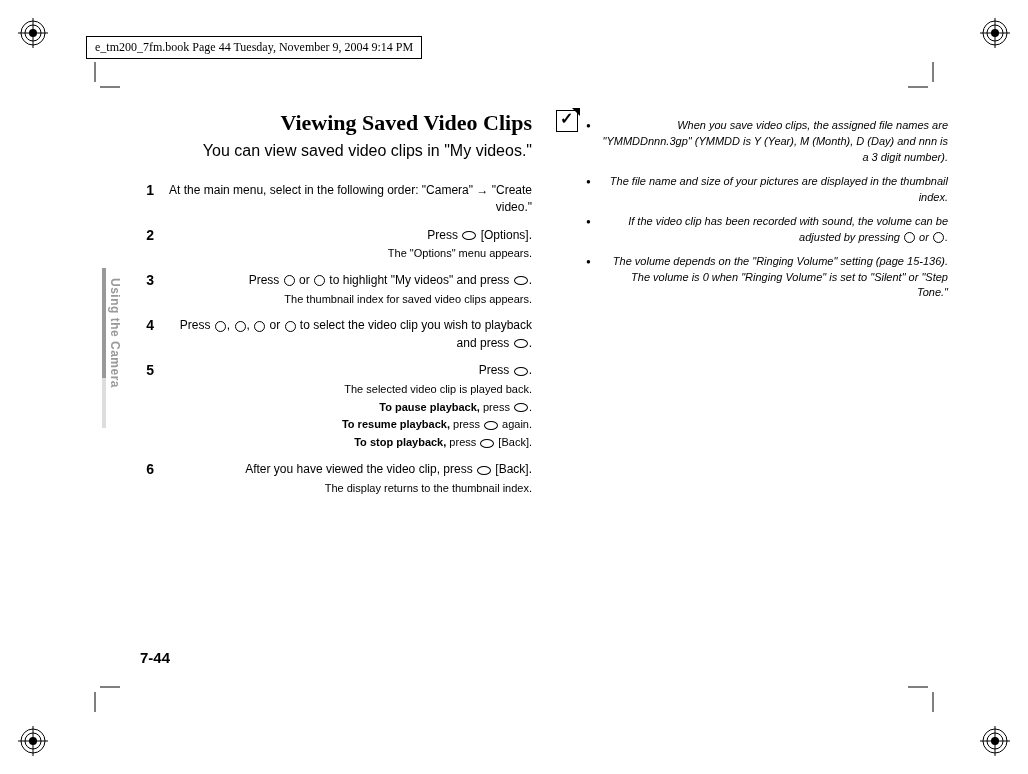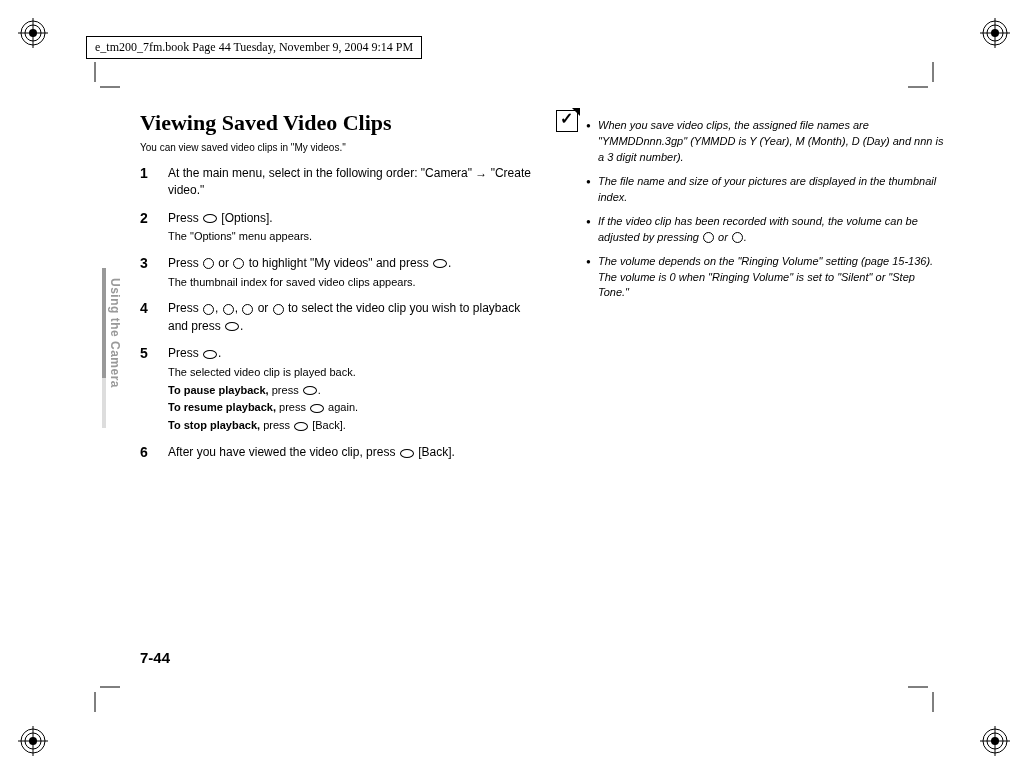--- a/index.html
+++ b/index.html
@@ -75,36 +75,37 @@
 
     
     .page {
       position: absolute;
       top: 110px;
       left: 140px;
       right: 80px;
       bottom: 100px;
       display: flex;
       gap: 24px;
+      text-align: right;
     }
 
     .col-left, .col-right {
       flex: 1;
     }
 
     h2 {
       font-family: "Times New Roman", serif;
       font-size: 22px;
       font-weight: bold;
       margin-bottom: 6px;
     }
 
     .intro {
-      font-size: 10px;
-      margin-bottom: 12px;
+      font-size: 16px;
+      margin-bottom: 22px;
     }
 
     .step {
       display: flex;
       margin-bottom: 10px;
       gap: 14px;
     }
     .step-num {
       font-weight: bold;
       font-size: 14px;
@@ -311,20 +312,21 @@
         <div class="sub"><span class="bold-line">To pause playback,</span><span> press </span><span class="key-icon oval"></span><span>.</span></div>
         <div class="sub"><span class="bold-line">To resume playback,</span><span> press </span><span class="key-icon oval"></span><span> again.</span></div>
         <div class="sub"><span class="bold-line">To stop playback,</span><span> press </span><span class="key-icon oval"></span><span> [Back].</span></div>
       </div>
     </div>
 
     <div class="step">
       <div class="step-num">6</div>
       <div class="step-body">
         <span>After you have viewed the video clip, press </span><span class="key-icon oval"></span><span> [Back].</span>
+        <div class="sub">The display returns to the thumbnail index.</div>
       </div>
     </div>
 
   </div>
 
   <div class="col-right">
     <div class="note-wrap">
       <div class="note-icon"></div>
       <ul class="notes">
         <li>When you save video clips, the assigned file names are "YMMDDnnn.3gp" (YMMDD is Y (Year), M (Month), D (Day) and nnn is a 3 digit number).</li>

